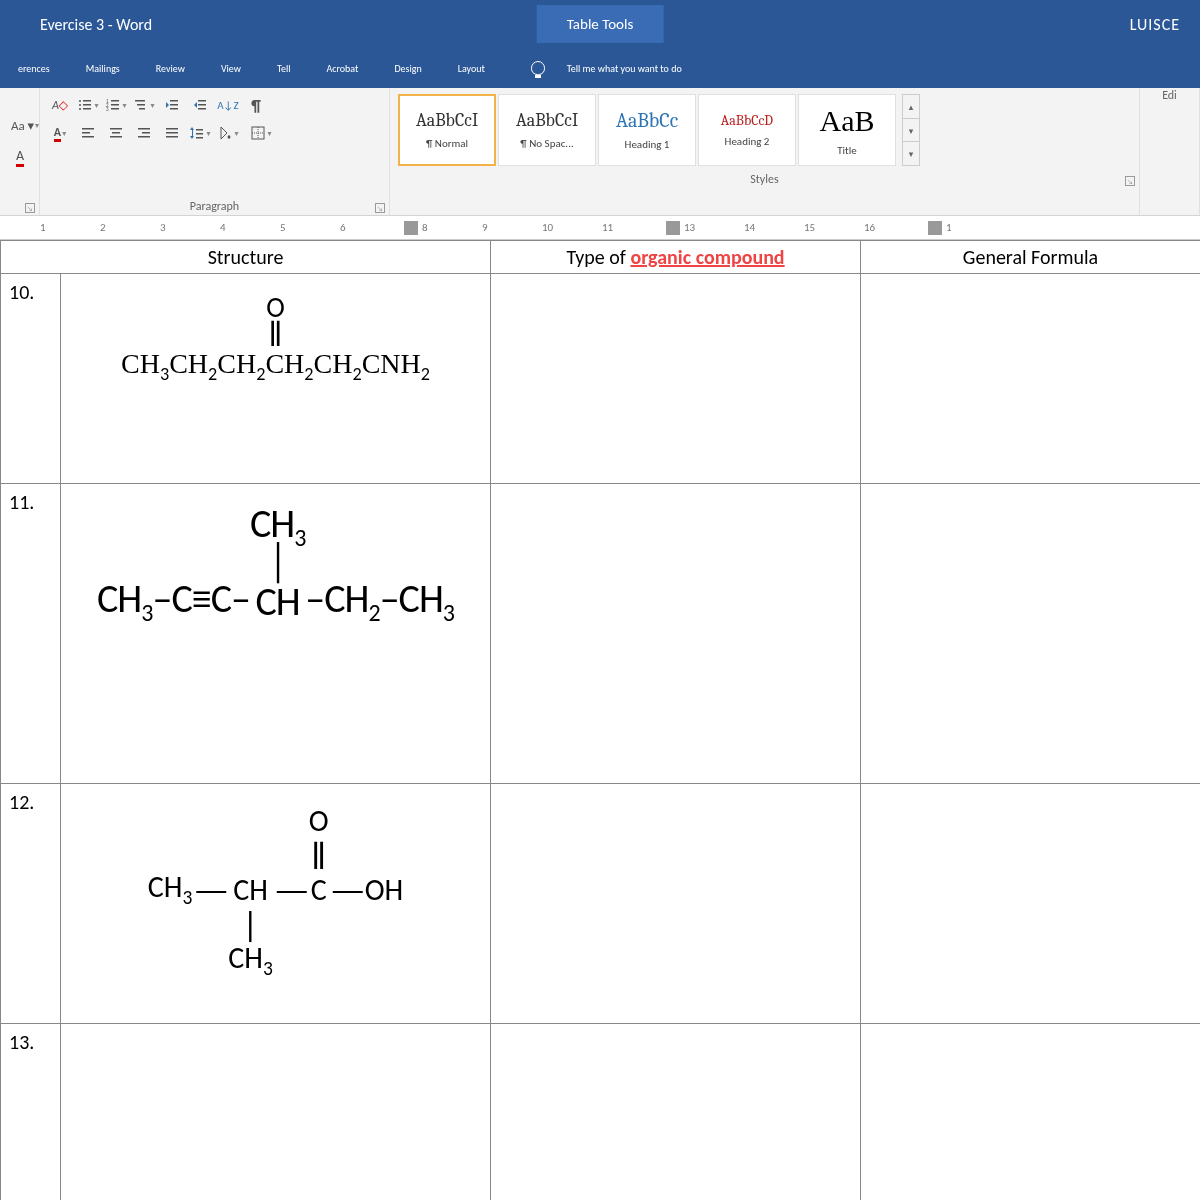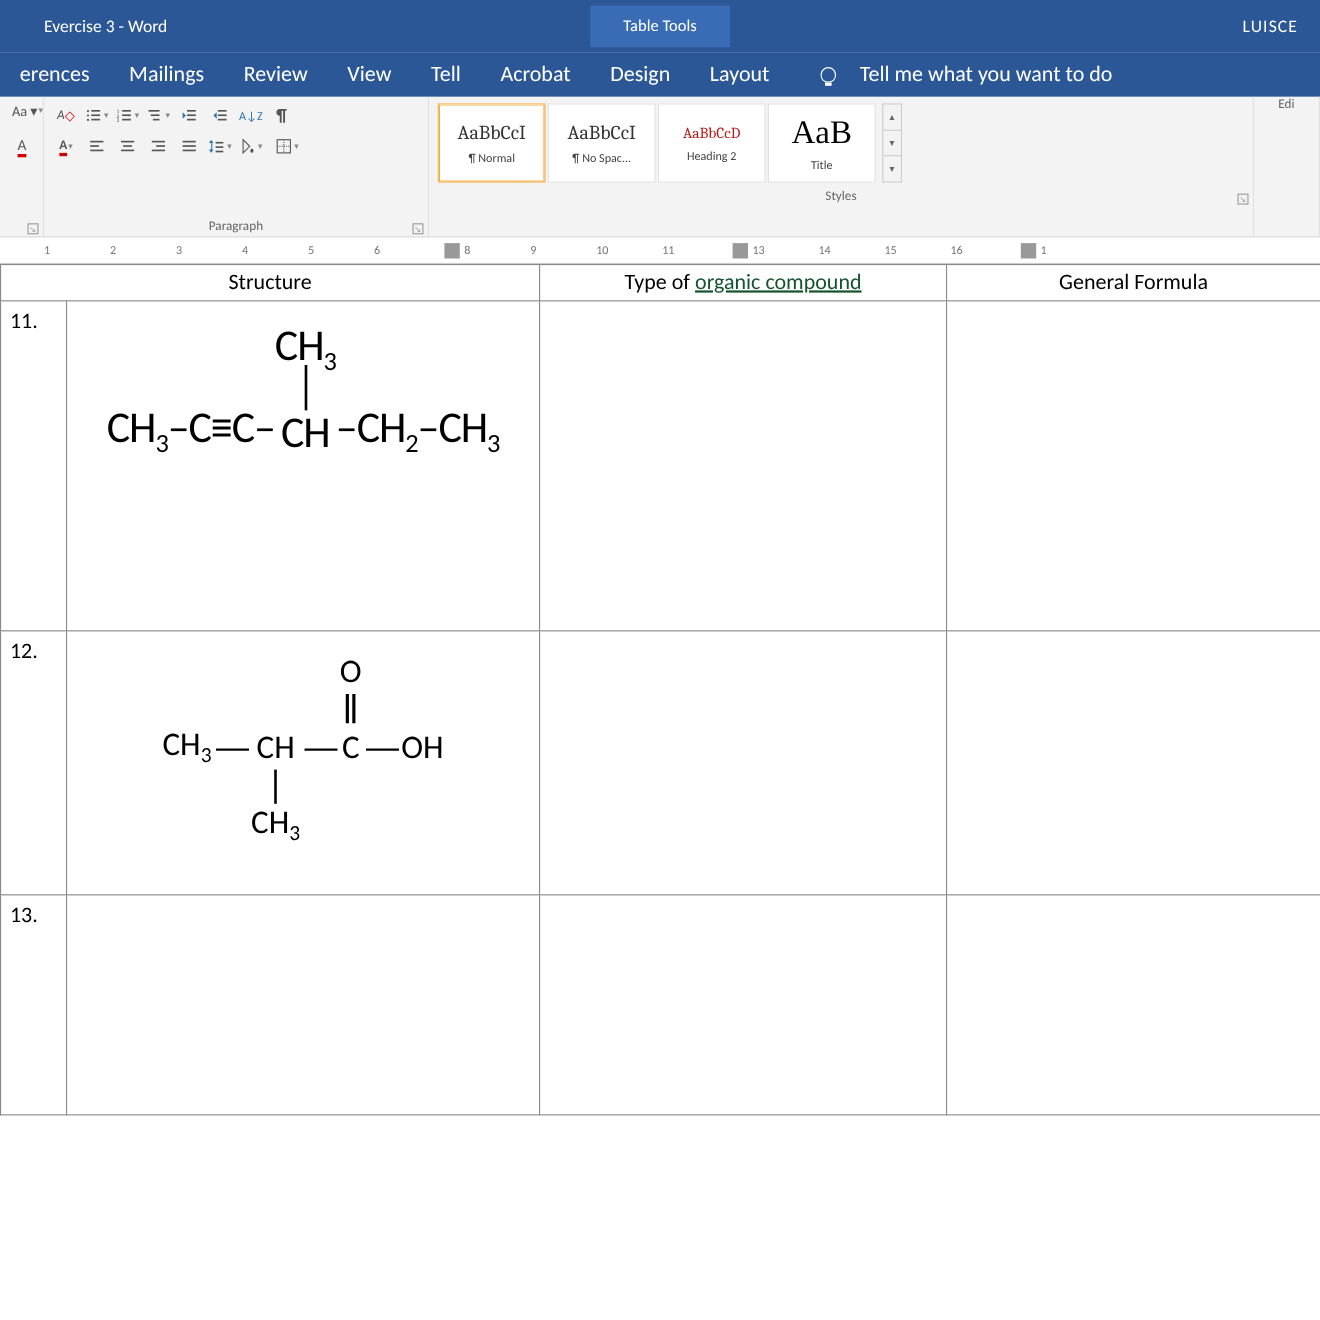--- a/index.html
+++ b/index.html
@@ -29,21 +29,21 @@
   letter-spacing: 1px;
 }
 
 .ribbon-tabs {
   height: 40px;
   background: #2b5797;
   color: #fff;
   display: flex;
   align-items: center;
   padding-left: 0;
-  font-size: 20px;
+  font-size: 10px;
 }
 .ribbon-tabs .tab {
   padding: 10px 18px;
   cursor: pointer;
 }
 .ribbon-tabs .tell-me {
   display: flex;
   align-items: center;
   gap: 22px;
   margin-left: 28px;
@@ -171,21 +171,21 @@
 table.worksheet th, table.worksheet td {
   border: 1px solid #888;
   vertical-align: top;
 }
 table.worksheet th {
   font-weight: normal;
   font-size: 20px;
   padding: 4px 8px;
   text-align: center;
 }
-table.worksheet th .underlined { text-decoration: underline; color: #14532d; }
+table.worksheet th .underlined { text-decoration: underline; color: #ef4444; font-weight: bold; }
 table.worksheet td.num {
   font-size: 20px;
   padding: 6px 8px;
   text-align: left;
 }
 table.worksheet td.structure {
   padding: 20px 12px 40px;
 }
 
 .chem { font-family: "Times New Roman", serif; font-size: 28px; text-align: center; line-height: 1.4; }
@@ -233,21 +233,21 @@
   <div class="tab">Layout</div>
   <div class="tell-me">
     <span class="bulb"></span>
     <span>Tell me what you want to do</span>
   </div>
 </div>
 
 <div class="ribbon">
 
   <div class="ribbon-group" style="width:40px;">
-    <div class="group-body" style="padding-top:2px;">
+    <div class="group-body" style="padding-top:26px;">
       <div class="mini-btn dd" style="font-size:13px;width:34px;">Aa ▾</div>
       <div class="mini-btn" style="margin-top:10px;">
         <span style="border-bottom:3px solid #d00000;font-size:14px;">A</span>
       </div>
     </div>
     <div class="group-label">&nbsp;<span class="dlg-launch">↘</span></div>
   </div>
 
   <div class="ribbon-group" style="width:350px;">
     <div class="group-body">
@@ -363,20 +363,24 @@
 
   <div class="ribbon-group" style="flex:1;">
     <div class="styles-body">
       <div class="style-card selected">
         <div class="sample s-normal">AaBbCcI</div>
         <div class="caption">¶ Normal</div>
       </div>
       <div class="style-card">
         <div class="sample s-normal">AaBbCcI</div>
         <div class="caption">¶ No Spac...</div>
+      </div>
+      <div class="style-card">
+        <div class="sample s-heading1">AaBbCc</div>
+        <div class="caption">Heading 1</div>
       </div>
       <div class="style-card">
         <div class="sample s-heading2">AaBbCcD</div>
         <div class="caption">Heading 2</div>
       </div>
       <div class="style-card">
         <div class="sample s-title">AaB</div>
         <div class="caption">Title</div>
       </div>
       <div class="styles-more">
@@ -422,20 +426,34 @@
         <col class="c2">
         <col class="c3">
       </colgroup>
     <tbody>
         <tr>
       <th colspan="2">Structure</th>
       <th><span>Type of </span><span class="underlined">organic  compound</span></th>
       <th>General  Formula</th>
     </tr>
 
+    <tr style="height:210px;">
+      <td class="num">10.</td>
+      <td class="structure">
+        <div class="chem">
+          <span class="stack">
+                <span class="top">O</span>
+                <span class="dbl">ǁ</span>
+              </span><br>
+          CH<sub>3</sub>CH<sub>2</sub>CH<sub>2</sub>CH<sub>2</sub>CH<sub>2</sub>CNH<sub>2</sub>
+        </div>
+      </td>
+      <td></td>
+      <td></td>
+    </tr>
 
     <tr style="height:300px;">
       <td class="num">11.</td>
       <td class="structure">
         <div class="chem chem11">
           <div class="row">
             <span>CH<sub>3</sub>–C≡C–</span>
             <span class="above">
               <span class="ch3top">CH<sub>3</sub></span>
               <span class="vbar">│</span>

